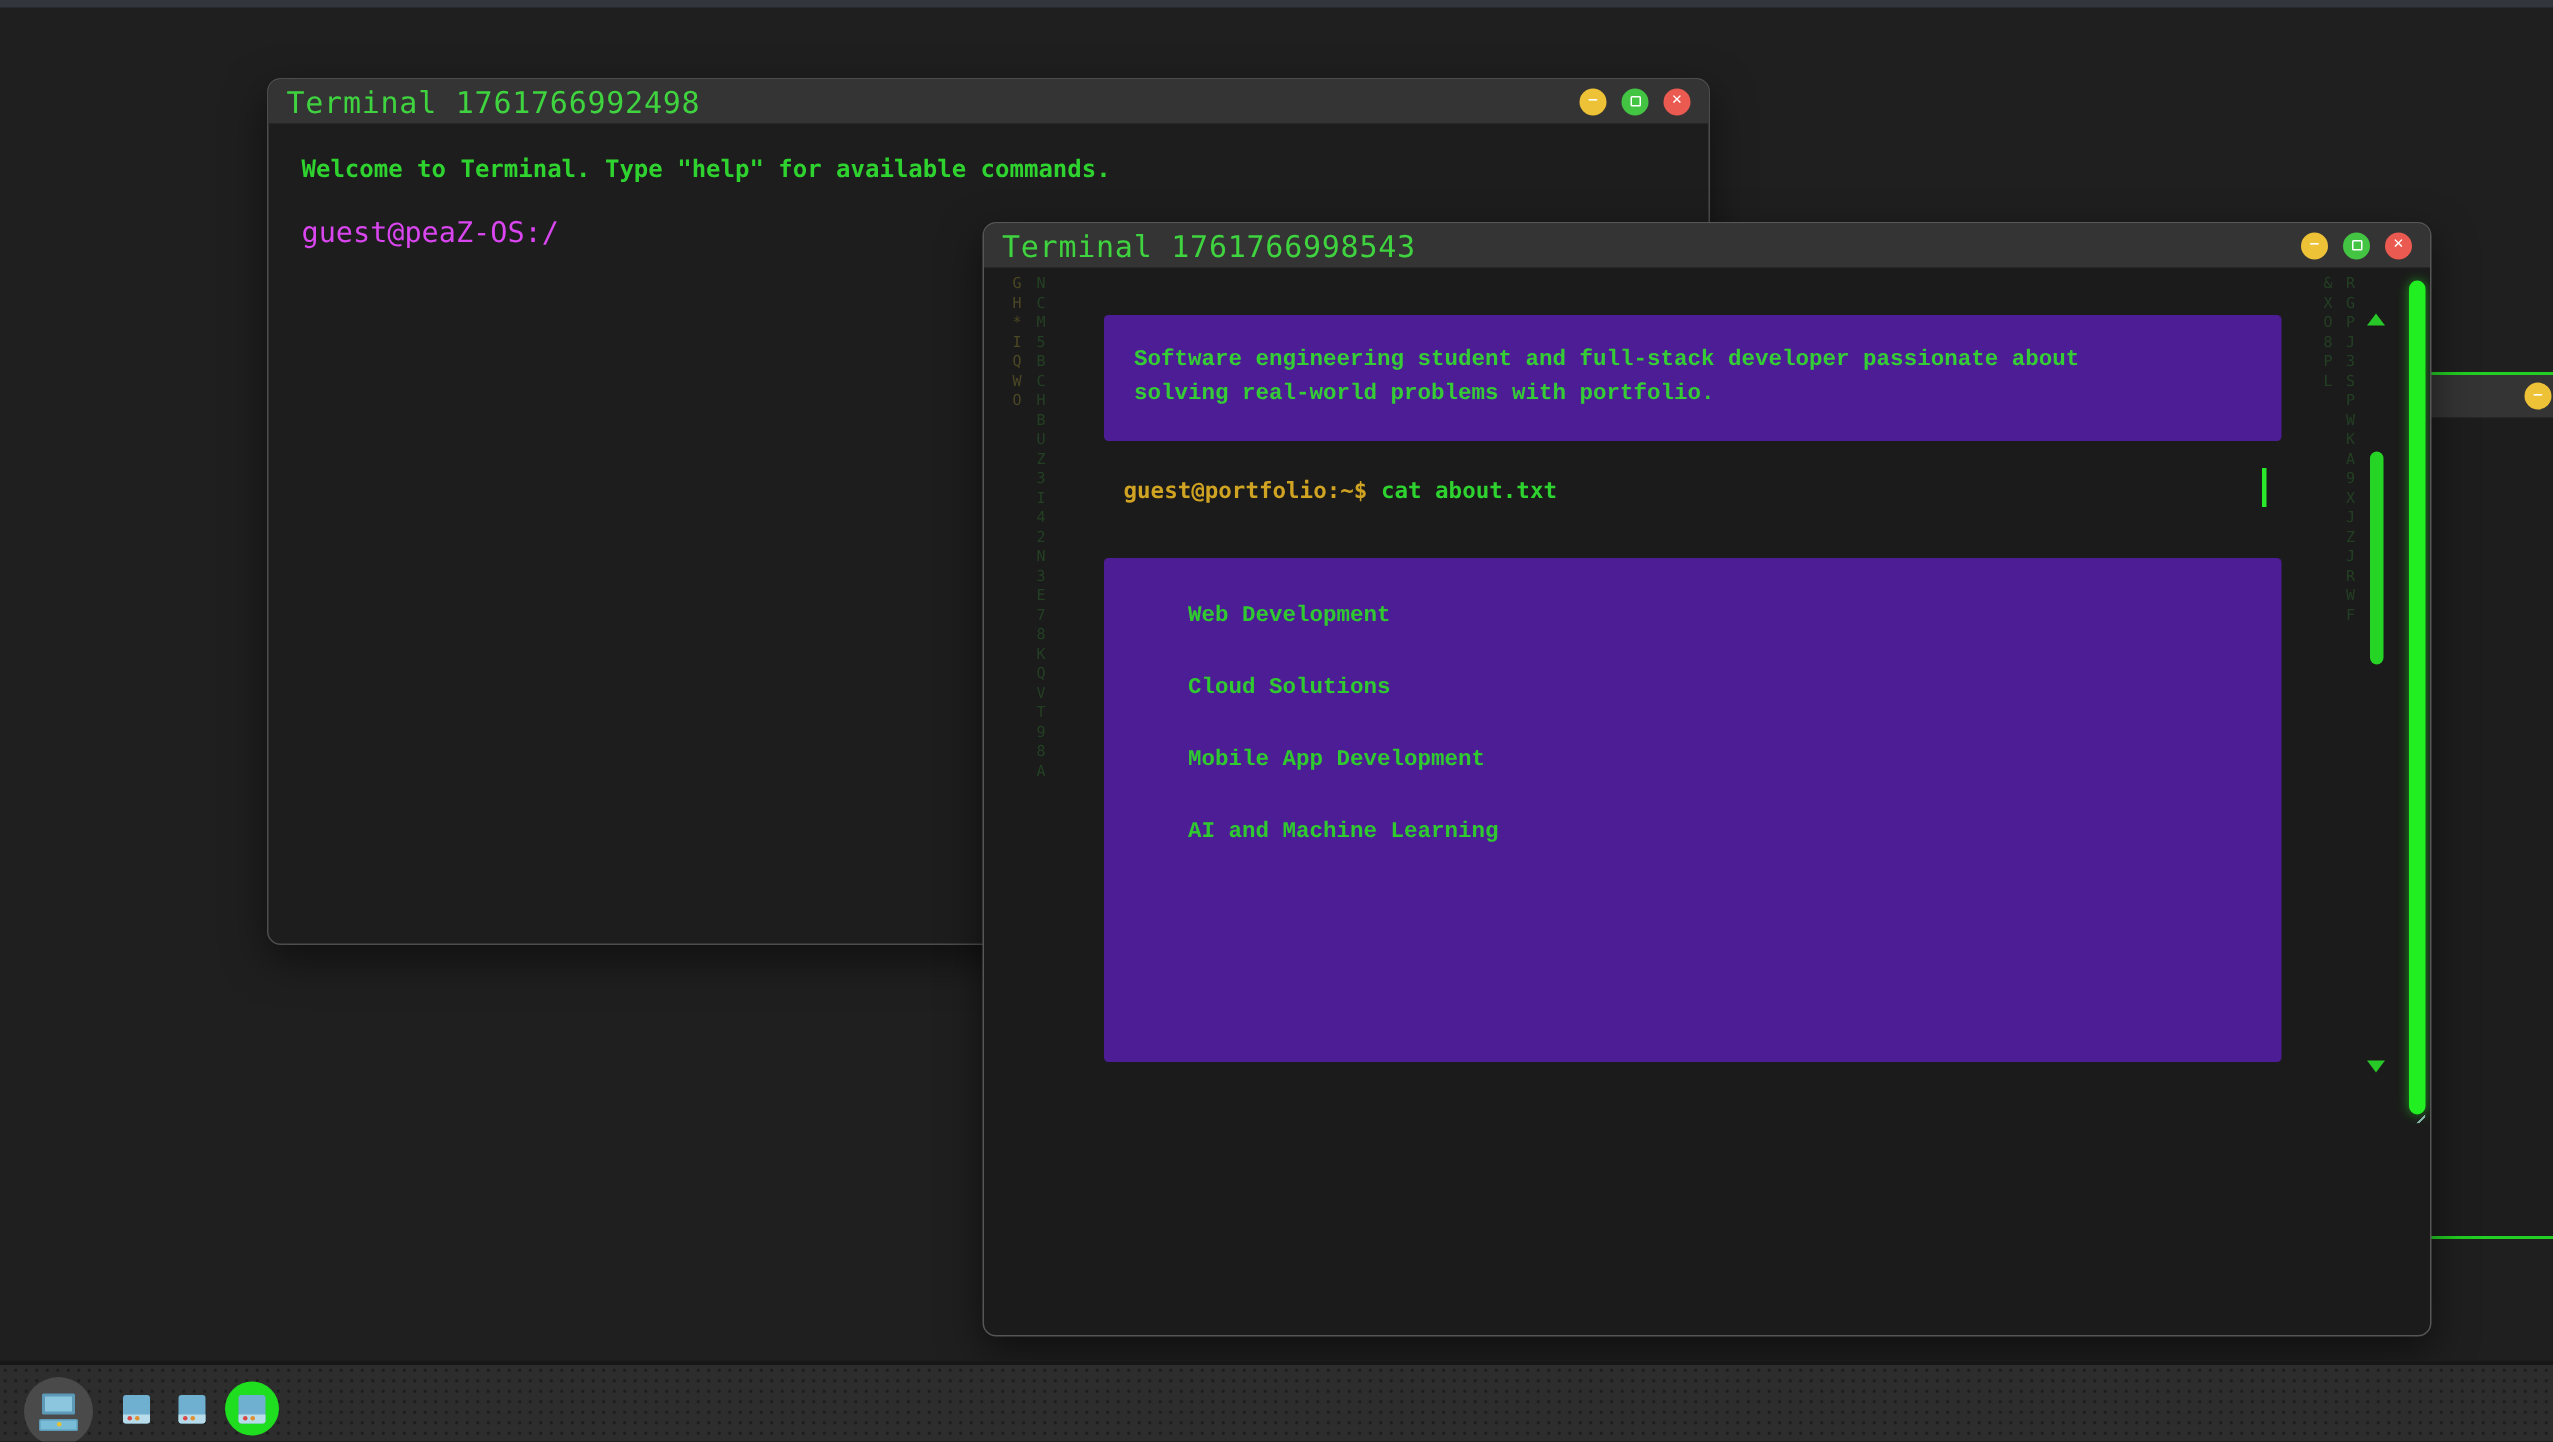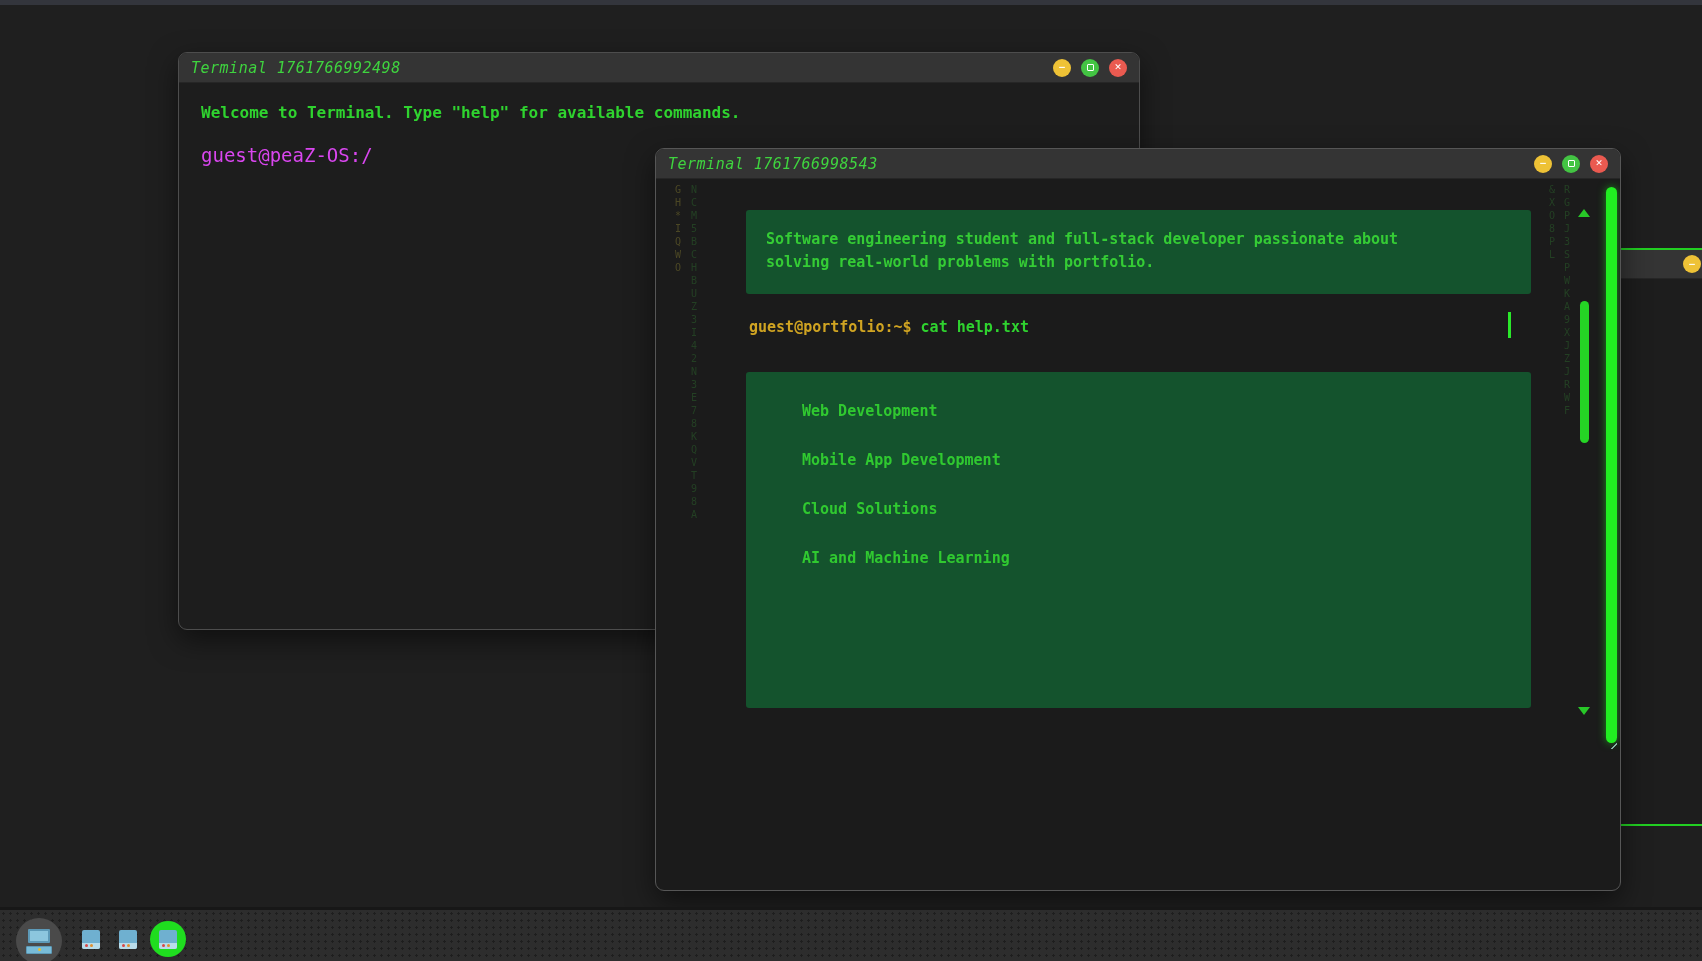--- a/index.html
+++ b/index.html
@@ -18,21 +18,21 @@
   .window {
     position:absolute; border-radius:9px;
     background:#1c1c1c; border:1px solid #4d4d4d;
     box-shadow:0 10px 28px rgba(0,0,0,.5);
   }
   .titlebar {
     height:30px; background:#343434; border-radius:8px 8px 0 0;
     display:flex; align-items:center; justify-content:space-between;
     padding:0 12px; border-bottom:1px solid #262626;
   }
-  .title { color:#3fd43f; font-size:15px; letter-spacing:.5px;font-style:italic; }
+  .title { color:#3fd43f; font-size:20px; letter-spacing:.5px; }
   .controls { display:flex; gap:10px; align-items:center; }
   .ctl {
     width:18px; height:18px; border-radius:50%;
     display:flex; align-items:center; justify-content:center;
     color:#fff; font-size:9px; font-weight:bold; line-height:1;
     cursor:default; font-family:"DejaVu Sans",sans-serif;
   }
   .ctl.min { background:#eec236; }
   .ctl.max { background:#43c443; }
   .ctl.cls { background:#ea5a50; }
@@ -58,22 +58,22 @@
   #terminal2 .body { position:relative; height:573px; overflow:hidden; }
 
   .matrix-col {
     position:absolute; top:4px; width:12px;
     color:rgba(70,210,70,.20); font-size:10px; line-height:13px;
     word-break:break-all; text-align:center; pointer-events:none;
   }
   .matrix-col.gold { color:rgba(200,185,60,.28); }
 
   .green-panel {
-    position:absolute; left:90px; width:785px;
-    background:#14532d; border-radius:3px;
+    position:absolute; left:80px; width:785px;
+    background:#4c1d95; border-radius:3px;font-family:Liberation Mono, monospace;
   }
   #about-panel { top:31px; height:84px; padding:18px 20px; }
   #about-panel div { color:#35cc35; font-size:15px; font-weight:bold; line-height:23px; white-space:nowrap; }
 
   #cmd-row { position:absolute; left:93px; top:139px; font-size:15px; font-weight:bold; white-space:nowrap; }
   .cmd-prompt { color:#d0a422; }
   .cmd-text { color:#2fd32f; }
   #cmd-cursor { position:absolute; left:852px; top:133px; width:3px; height:26px; background:#2ae82a; }
 
   #spec-panel { top:193px; height:336px; padding:30px 20px 0 20px; }
@@ -175,28 +175,28 @@
     <div class="matrix-col" style="left:32px">NCM5BCHBUZ3I42N3E78KQVT98A</div>
     <div class="matrix-col" style="left:890px">&amp;XO8PL</div>
     <div class="matrix-col" style="left:905px">RGPJ3SPWKA9XJZJRWF</div>
 
     <div class="green-panel" id="about-panel">
       <div>Software engineering student and full-stack developer passionate about</div>
       <div>solving real-world problems with portfolio.</div>
     </div>
 
     <div id="cmd-row">
-      <span class="cmd-prompt">guest@portfolio:~$</span><span class="cmd-text"> cat help.txt</span>
+      <span class="cmd-prompt">guest@portfolio:~$</span><span class="cmd-text"> cat about.txt</span>
     </div>
     <div id="cmd-cursor"></div>
 
     <div class="green-panel" id="spec-panel">
       <div class="spec-item">Web Development</div>
+      <div class="spec-item">Cloud Solutions</div>
       <div class="spec-item">Mobile App Development</div>
-      <div class="spec-item">Cloud Solutions</div>
       <div class="spec-item">AI and Machine Learning</div>
     </div>
 
     <div class="scroll-arrow" id="scroll-up"></div>
     <div id="scroll-thumb"></div>
     <div class="scroll-arrow" id="scroll-down"></div>
 
     <div id="edge-bar"></div>
     <div id="resize-handle"></div>
   </div>

